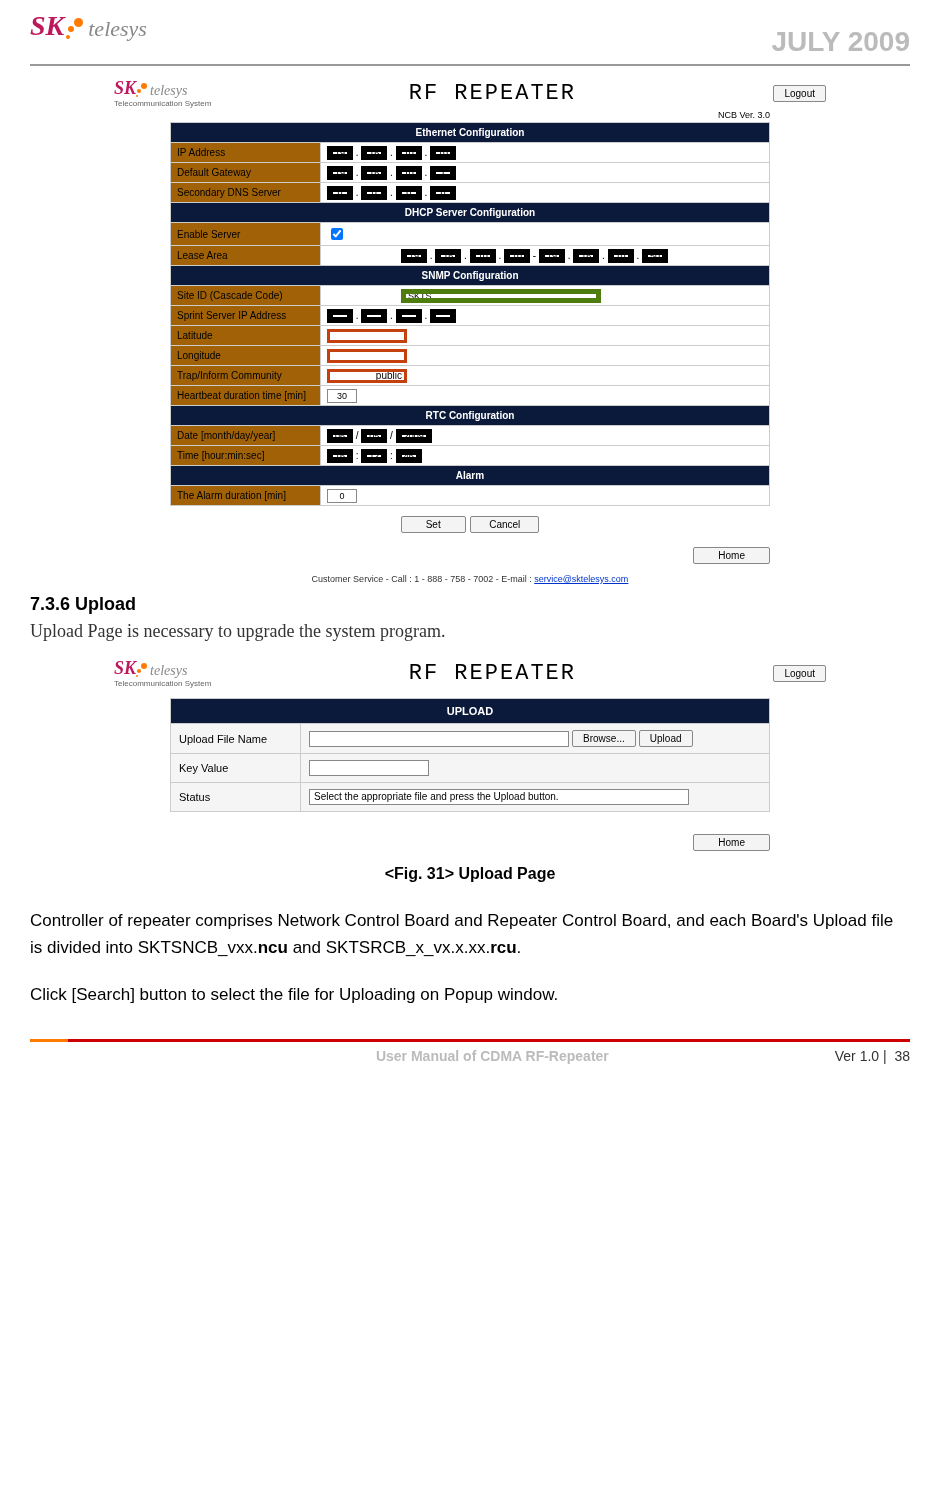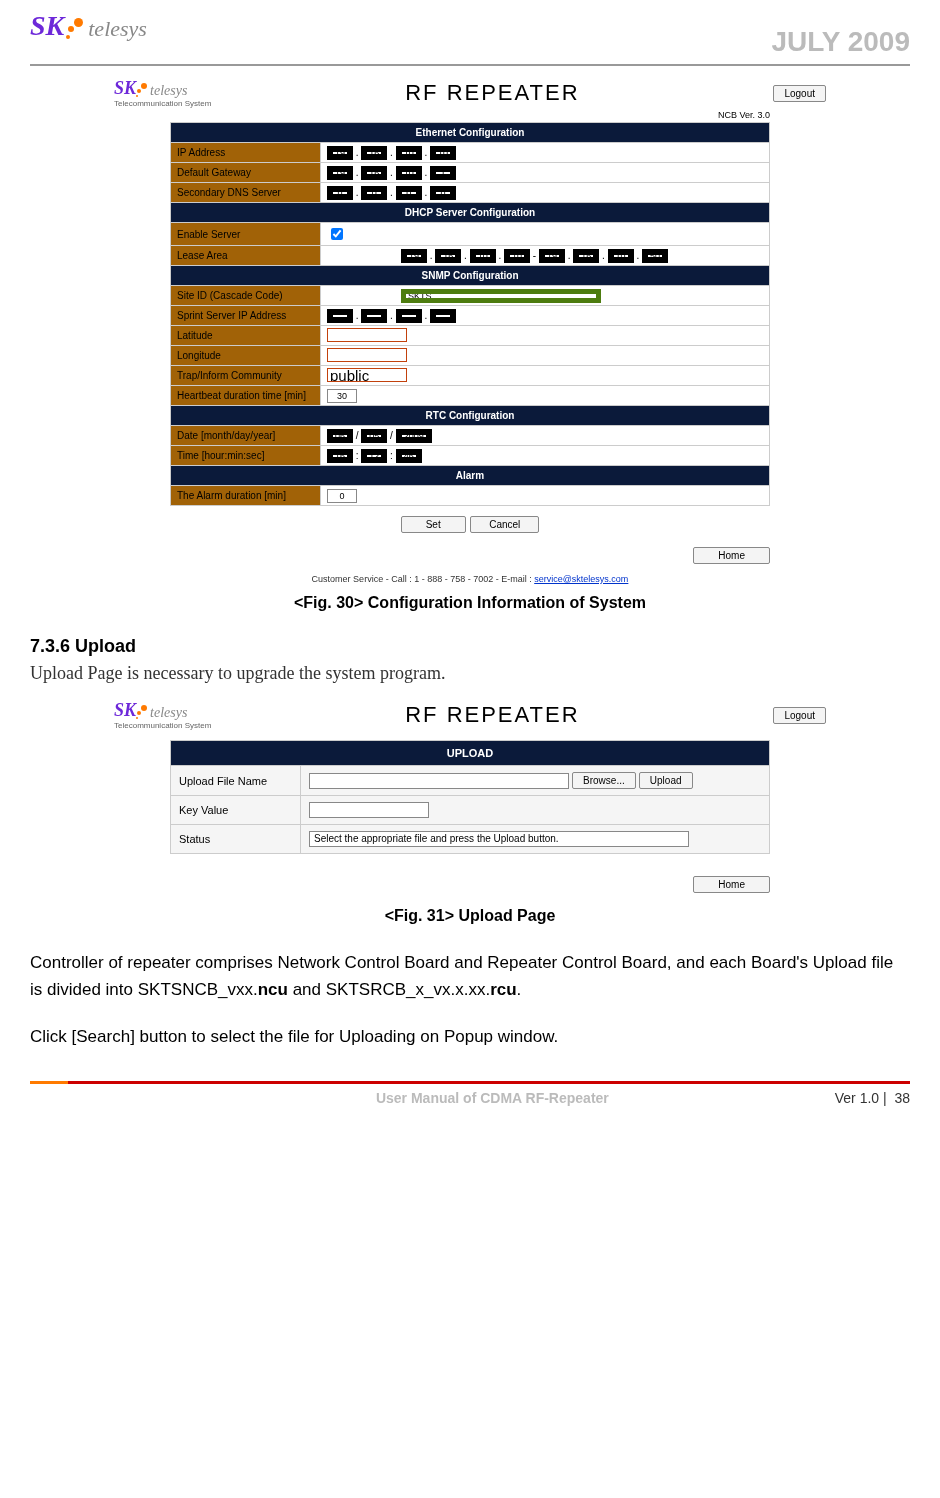--- a/index.html
+++ b/index.html
@@ -1,20 +1,20 @@
 <!DOCTYPE html>
 <html><head>
 <meta charset="utf-8">
 <style>
   * { box-sizing: border-box; }
   body { margin: 0; padding: 0; font-family: Arial, sans-serif; background: #fff; width: 940px; }
   .page { padding: 10px 30px 20px 30px; }
   .header-row { display: flex; justify-content: space-between; align-items: flex-start; }
   .logo-main { display: flex; align-items: flex-end; gap: 2px; }
-  .logo-sk { font-family: Georgia, serif; font-style: italic; font-weight: bold; font-size: 28px; color: #6d28d9; }
+  .logo-sk { font-family: Georgia, serif; font-style: italic; font-weight: bold; font-size: 28px; color: #be185d; }
   .logo-dots { display: inline-block; width: 18px; height: 24px; position: relative; }
   .dot { position: absolute; border-radius: 50%; background: #ff7a00; }
   .d1 { width: 9px; height: 9px; left: 8px; top: 0; }
   .d2 { width: 6px; height: 6px; left: 2px; top: 8px; }
   .d3 { width: 4px; height: 4px; left: 0px; top: 17px; }
   .logo-telesys { font-family: Georgia, serif; font-style: italic; font-size: 22px; color: #888; margin-left: 2px; }
   .date-label { color: #bbb; font-weight: bold; font-size: 28px; margin-top: 16px; }
   .divider { height: 2px; background: #999; margin: 6px 0 12px 0; }
 
   
@@ -24,31 +24,31 @@
   .shot-header { display: flex; justify-content: space-between; align-items: center; padding: 0 4px; }
   .shot-logo-wrap { }
   .shot-logo { display: flex; align-items: flex-end; }
   .shot-logo .logo-sk { font-size: 18px; }
   .shot-logo .logo-dots { width: 12px; height: 16px; }
   .shot-logo .d1 { width: 6px; height: 6px; left: 5px; top: 0; }
   .shot-logo .d2 { width: 4px; height: 4px; left: 1px; top: 6px; }
   .shot-logo .d3 { width: 2px; height: 2px; left: 0; top: 12px; }
   .shot-logo .logo-telesys { font-size: 14px; }
   .shot-sub { font-size: 8px; color: #666; }
-  .shot-title { font-family: Liberation Sans, sans-serif; font-weight: 400; font-size: 22px; letter-spacing: 2px; flex: 1; text-align: center; }
+  .shot-title { font-family: Liberation Mono, monospace; font-weight: 400; font-size: 22px; letter-spacing: 2px; flex: 1; text-align: center; }
   .shot-btn { font-size: 10px; padding: 2px 10px; border: 1px solid #888; background: #f4f4f4; border-radius: 2px; }
   .ncb { font-size: 9px; text-align: right; padding: 2px 60px 2px 0; }
 
   .cfg-table { width: 600px; margin: 0 auto; border-collapse: collapse; font-size: 10px; }
   .cfg-table td { border: 1px solid #ccc; padding: 2px 6px; height: 20px; vertical-align: middle; }
   .cfg-table .label-cell { width: 150px; background: #a16207; }
   .cfg-table .section-hdr { background: #0b1a3a; color: #fff; text-align: center; font-weight: bold; font-size: 10px; }
   .ip-input { width: 26px; height: 14px; font-size: 9px; border: 6px solid #000000; text-align: center; }
   .wide-input { width: 200px; height: 14px; font-size: 9px; border: 5px solid #4d7c0f; }
-  .med-input { width: 80px; height: 14px; font-size: 15px; border: 1px solid #c2410c; }
+  .med-input { width: 80px; height: 14px; font-size: 10px; border: 3px solid #c2410c; text-align: right; }
   .small-input { width: 30px; height: 14px; font-size: 9px; border: 1px solid #888; text-align: center; }
   .chk { width: 12px; height: 12px; }
   .val-cell { text-align: left; padding-left: 150px; }
   .bot-row { text-align: center; padding: 8px 0; }
   .home-row { text-align: right; padding: 4px 60px 4px 0; }
   .cs-line { font-size: 9px; text-align: center; color: #333; margin-top: 6px; }
   .cs-line a { color: #0033cc; text-decoration: underline; }
 
   .fig-caption { text-align: center; font-weight: bold; font-size: 16px; margin: 10px 0 24px 0; }
 
@@ -212,21 +212,20 @@
       <button class="shot-btn" style="padding:2px 18px">Cancel</button>
     </div>
     <div class="home-row">
       <button class="shot-btn" style="padding:2px 24px">Home</button>
     </div>
     <div class="cs-line">
       <span>Customer Service  -  Call : 1 - 888 - 758 - 7002  -  E-mail : </span><a>service@sktelesys.com</a>
     </div>
   </div>
 
-  <div class="fig-caption">&lt;Fig. 30&gt; Configuration Information of System</div>
 
   <div class="h-section">7.3.6 Upload</div>
   <div class="body-text">Upload Page is necessary to upgrade the system program.</div>
 
   <div class="shot shot2">
     <div class="shot-header">
       <div class="shot-logo-wrap">
         <div class="shot-logo">
           <span class="logo-sk">SK</span>
           <span class="logo-dots">

